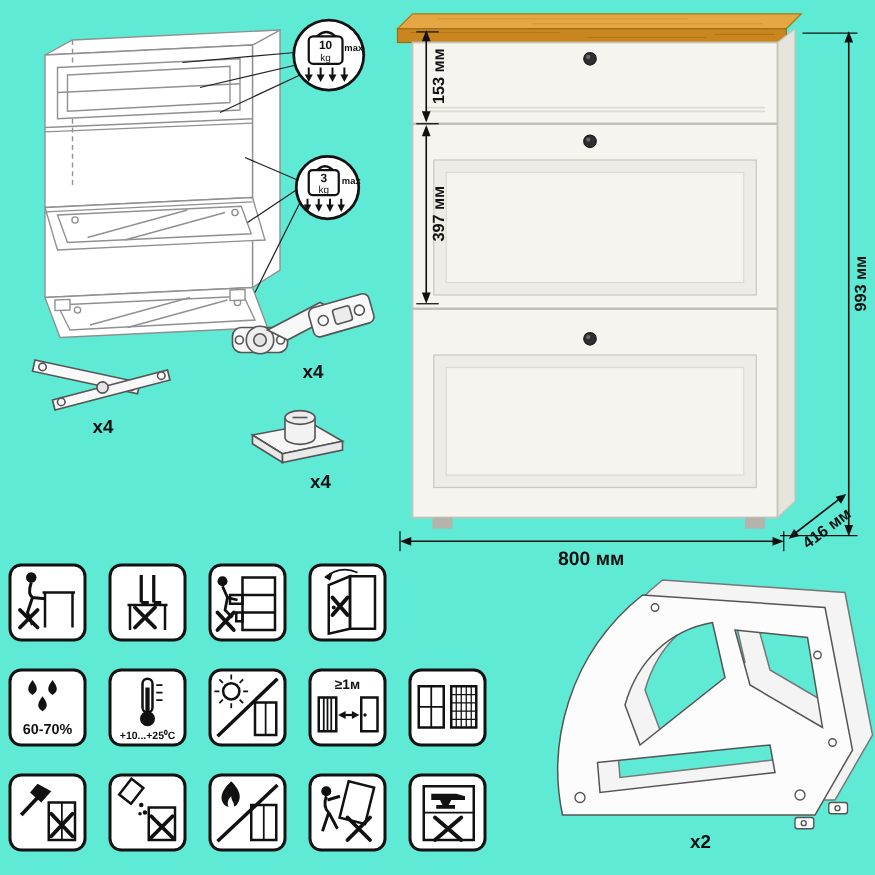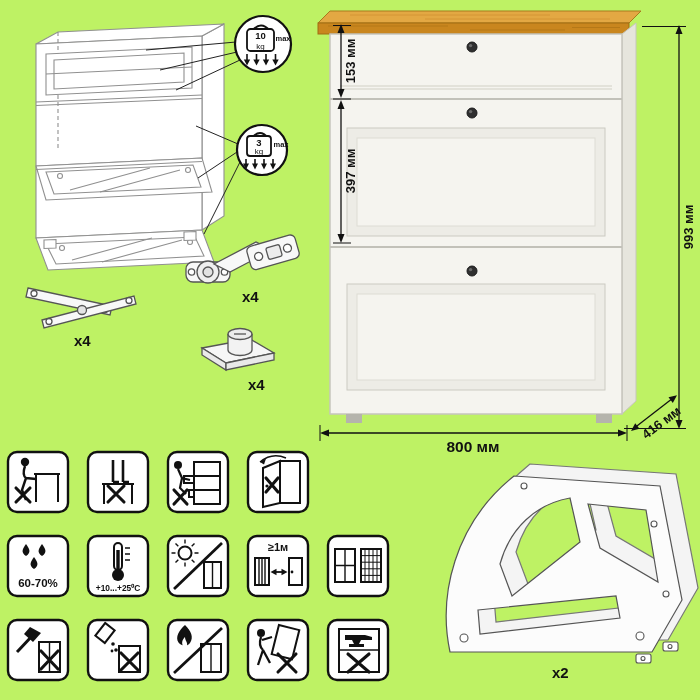--- a/index.html
+++ b/index.html
@@ -1,16 +1,16 @@
 <!DOCTYPE html>
 <html><head>
 <meta charset="utf-8">
 <style>
   html,body{margin:0;padding:0;background:#fff;}
-  .sheet{position:relative;width:700px;height:700px;background:#bef264;overflow:hidden;
+  .sheet{position:relative;width:700px;height:700px;background:#5eead4;overflow:hidden;
          font-family:"Liberation Sans",sans-serif;}
   svg{display:block;font-family:"Liberation Sans",sans-serif;}
   .tile{fill:#ffffff;stroke:#111;stroke-width:2.4;}
   .ink{stroke:#111;fill:none;}
   .fillink{fill:#111;stroke:none;}
   .xmark{stroke:#111;fill:none;stroke-width:3.1;stroke-linecap:round;}
   .wire{stroke:#909090;fill:none;stroke-width:1.1;}
   .wirefill{stroke:#909090;fill:#ffffff;stroke-width:1.1;}
   .hw{stroke:#555;stroke-width:1.3;}
   .dim{stroke:#111;stroke-width:1.3;fill:none;}

